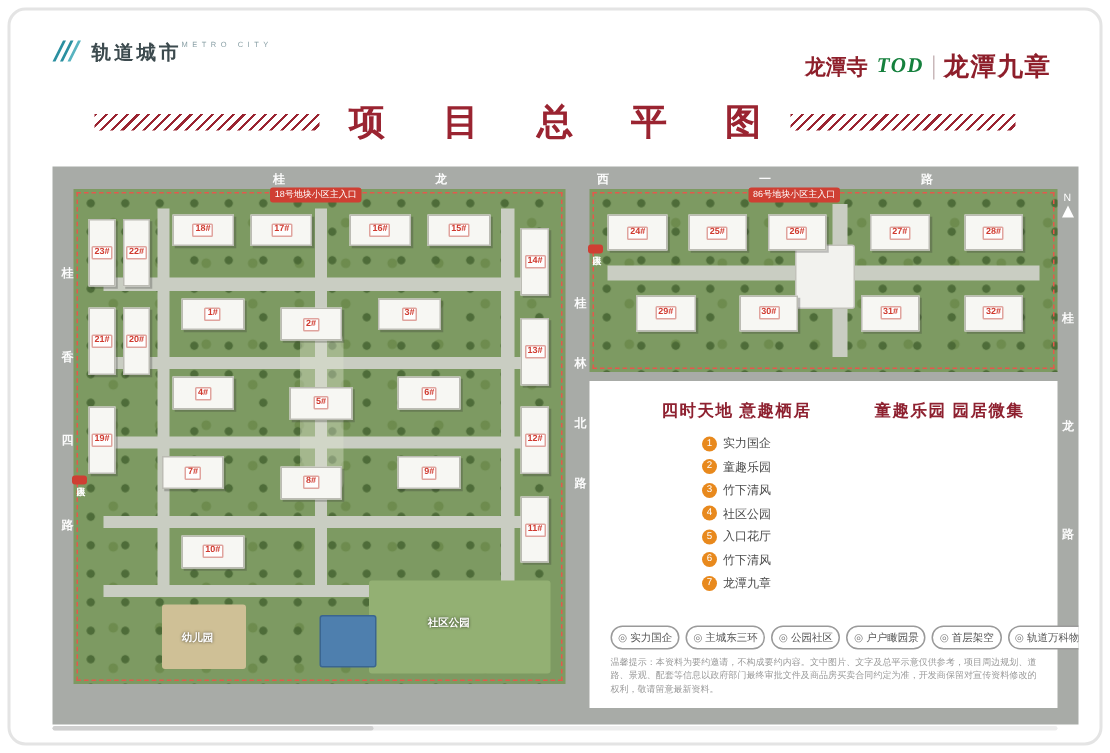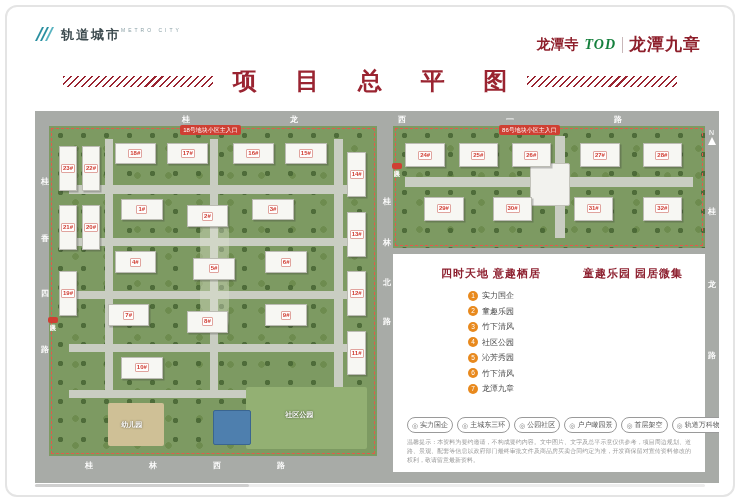--- a/index.html
+++ b/index.html
@@ -103,21 +103,20 @@
     <div class="page-title">项 目 总 平 图</div>
     <div class="hatch"></div>
   </div>
 
   <div class="site">
 
     <div class="road-label rl-top">桂龙西一路</div>
     <div class="road-label rl-vert rl-left">桂香四路</div>
     <div class="road-label rl-vert rl-mid">桂林北路</div>
     <div class="road-label rl-vert rl-right">桂龙路</div>
-    <div class="road-label rl-bottom">桂林西路</div>
 
     <div class="compass">
       <div>N</div>
         <div class="arrow"></div>
     </div>
 
     <div class="plan plan-left" id="left-plan">
       <div class="path" style="left:6%;top:18%;width:88%;height:2.5%"></div>
       <div class="path" style="left:6%;top:34%;width:88%;height:2.5%"></div>
       <div class="path" style="left:6%;top:50%;width:88%;height:2.5%"></div>
@@ -261,21 +260,21 @@
                 <li class="lg-item">
                   <span class="badge" style="background: rgb(232, 137, 29);">3</span>
                   <span>竹下清风</span>
                 </li>
                 <li class="lg-item">
                   <span class="badge" style="background: rgb(232, 137, 29);">4</span>
                   <span>社区公园</span>
                 </li>
                 <li class="lg-item">
                   <span class="badge" style="background: rgb(232, 137, 29);">5</span>
-                  <span>沁芳秀园</span>
+                  <span>入口花厅</span>
                 </li>
                 <li class="lg-item">
                   <span class="badge" style="background: rgb(232, 137, 29);">6</span>
                   <span>竹下清风</span>
                 </li>
                 <li class="lg-item">
                   <span class="badge" style="background: rgb(232, 137, 29);">7</span>
                   <span>龙潭九章</span>
                 </li>
               </ul>

